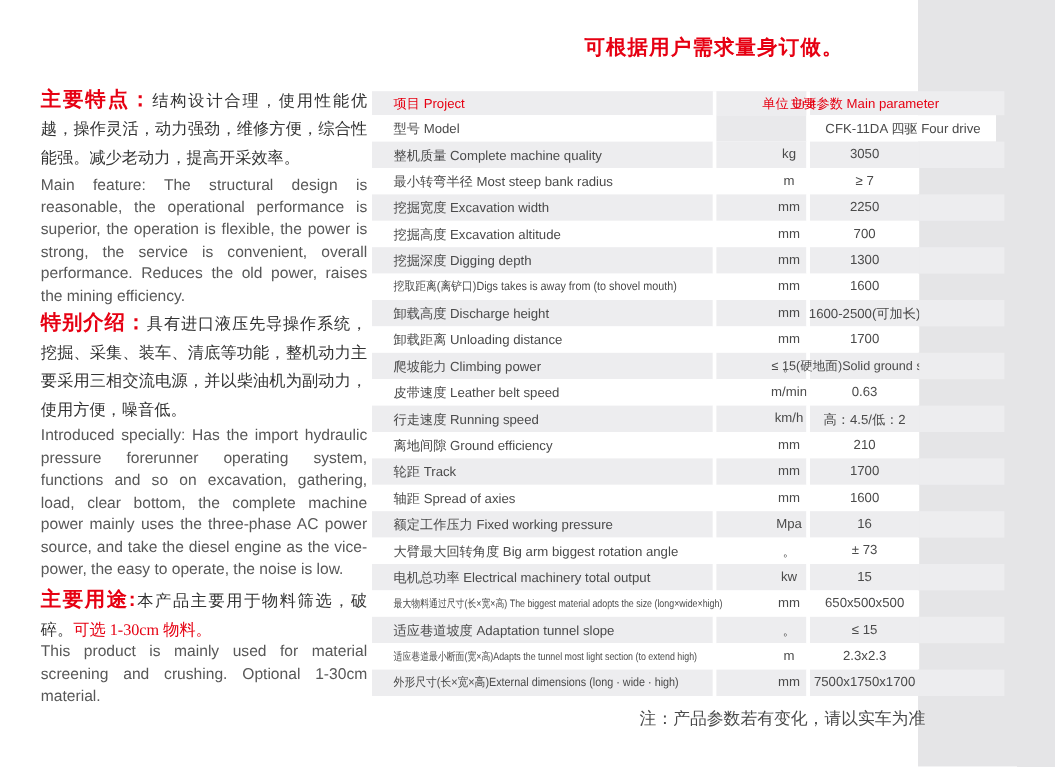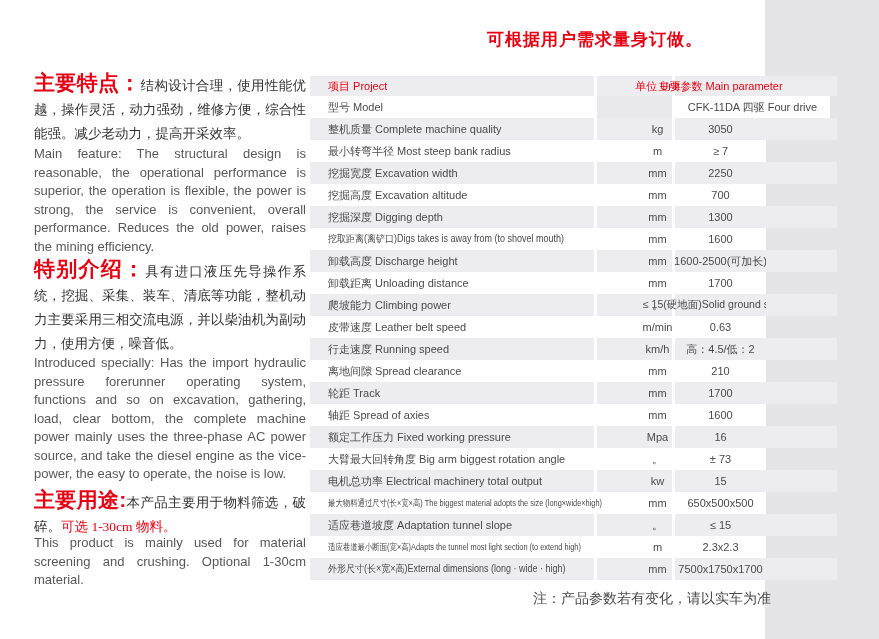--- a/index.html
+++ b/index.html
@@ -14,21 +14,21 @@
   html,body{background:#fff;}
   body{font-family:"Liberation Sans","DejaVu Sans",sans-serif;}
   .page{position:relative;width:879px;height:639px;background:#fff;overflow:hidden;}
   .band{position:absolute;left:765px;top:0;width:114px;height:639px;background:var(--band);}
   .main-title{position:absolute;left:487px;top:28px;font-size:17px;font-weight:bold;color:var(--red);letter-spacing:1px;white-space:nowrap;}
 
   
   .leftcol{position:absolute;left:34px;width:272px;color:var(--txt);}
   .cnp{font-size:13.5px;line-height:24px;text-align:justify;color:#333;}
   .enp{font-size:13px;line-height:18.5px;text-align:justify;color:var(--entxt);}
-  .redhead{color:var(--red);font-weight:bold;font-size:21px;}
+  .redhead{color:var(--red);font-weight:bold;font-size:17px;}
   .redtext{color:var(--red);font-family:Liberation Serif, serif;}
   .blk-a{top:71px;}
   .blk-b{top:145px;}
   .blk-c{top:257px;}
   .blk-d{top:354px;}
   .blk-e{top:488px;}
   .blk-f{top:534px;}
 
   
   .spec-table{position:absolute;left:310px;top:76px;width:527px;font-size:11px;color:#4a4a4a;}
@@ -242,21 +242,21 @@
       <div class="c2">km/h</div>
       <div class="gap"></div>
       <div class="c3">
             <span class="val">高：4.5/低：2</span>
           </div>
       <div class="spacer"></div>
     </div>
 
     <div class="trow row-white">
       <div class="c1">
-            <span class="lbl">离地间隙 Spread clearance</span>
+            <span class="lbl">离地间隙 Ground efficiency</span>
           </div>
       <div class="gap"></div>
       <div class="c2">mm</div>
       <div class="gap"></div>
       <div class="c3">
             <span class="val">210</span>
           </div>
       <div class="spacer"></div>
     </div>
 

